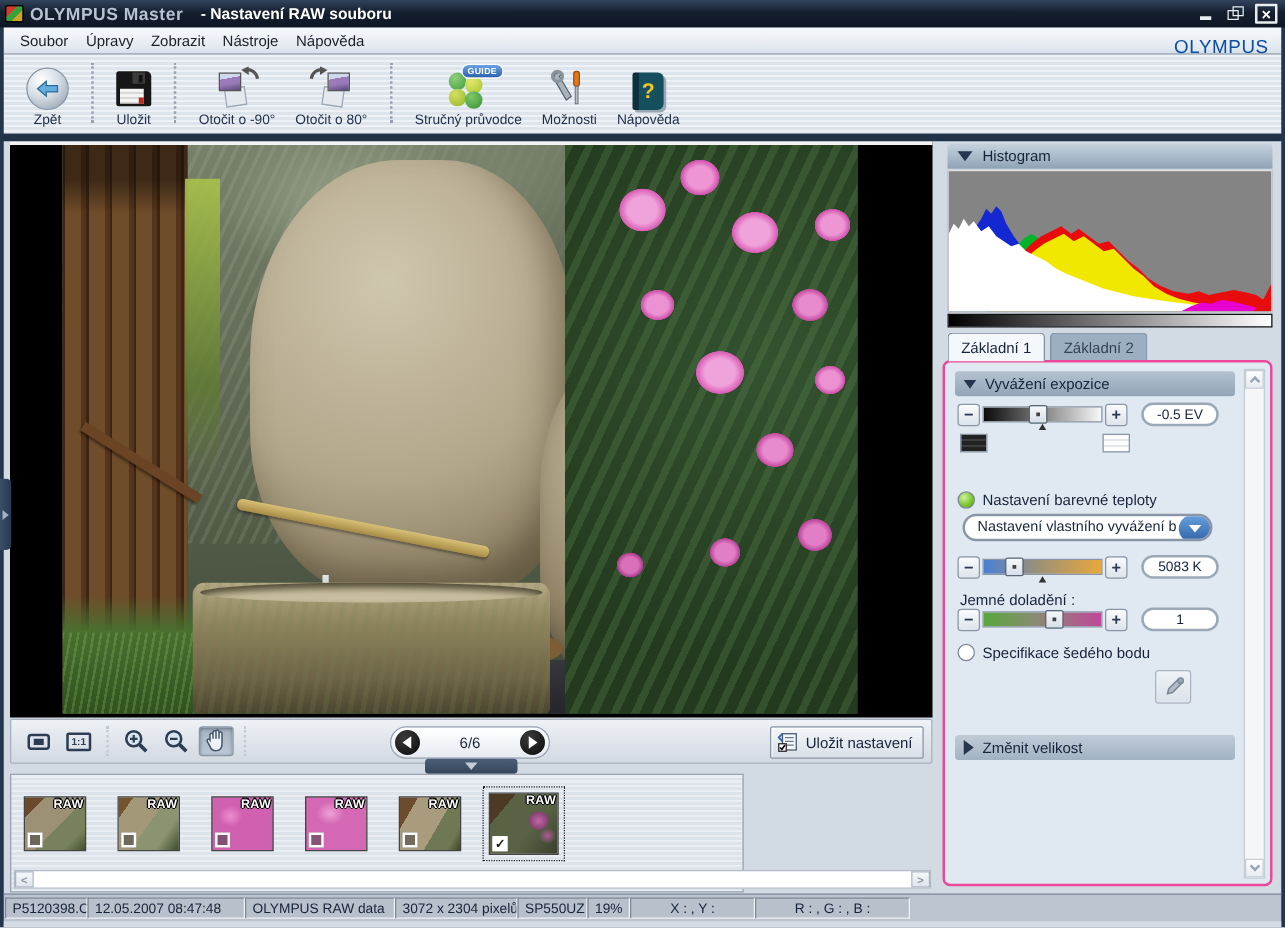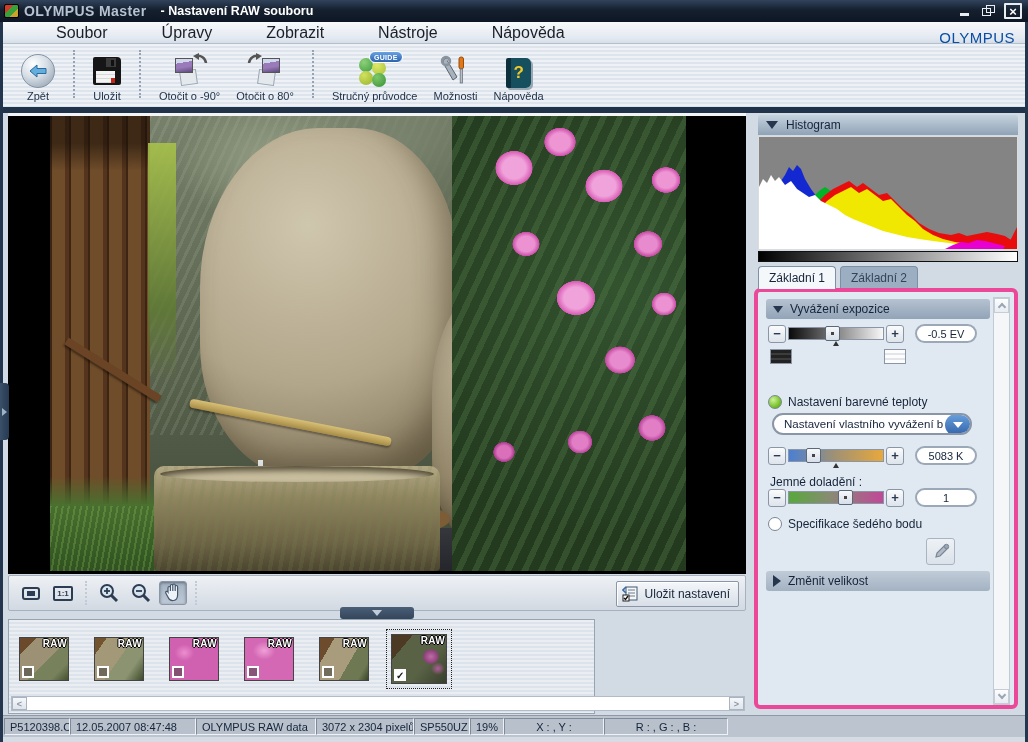--- a/index.html
+++ b/index.html
@@ -20,21 +20,21 @@
   .btn-min i { display:block; width:9px; height:3px; background:#e8edf2; margin-top:6px; }
   .btn-restore { position:relative; }
   .btn-restore i { position:absolute; width:9px; height:8px; border:1.5px solid #e8edf2; left:2px; top:4px; background:transparent; }
   .btn-restore i+i { left:6px; top:1px; }
   .btn-close { border:2px solid #e8edf2; border-radius:1px; width:18px; height:16px; color:#fff; font-size:13px; font-weight:bold; line-height:11px; }
 
   
   .menubar { position:absolute; left:3px; top:22px; width:1022px; height:22px;
     background:linear-gradient(180deg,#f8fafc,#e2e8f0 80%,#d5dde7); border-bottom:1px solid #b4bfcc;
     display:flex; align-items:center; padding:0 6px; }
-  .menu-item { font-size:16px; color:#1a1f28; padding:2px 7px;margin-left:40px; }
+  .menu-item { font-size:12px; color:#1a1f28; padding:2px 7px; }
   .brand-logo { margin-left:auto; font-size:15px; font-weight:normal; color:#0a4ea5; letter-spacing:.5px; padding-right:4px;margin-top:10px; }
 
   
   .toolbar { position:absolute; left:3px; top:44px; width:1022px; height:63px;
     background:repeating-linear-gradient(180deg,#eef2f6 0 2px,#dde4ec 2px 4px);
     display:flex; align-items:flex-start; padding:4px 0 0 10px; }
   .tool-btn { display:flex; flex-direction:column; align-items:center; justify-content:flex-end; height:54px; padding:0 8px; }
   .tool-label { font-size:11px; color:#1e2e46; margin-top:2px; white-space:nowrap; }
   .tool-sep { border-left:2px dotted #97a3b2; height:48px; margin:2px 10px 0 10px; }
   .ico-back { width:34px; height:34px; border-radius:50%; border:1px solid #8593a4;
@@ -198,21 +198,21 @@
   .hdr-label { font-size:12px; color:#16243a; }
   .hist-plot { position:absolute; left:8px; top:21px; width:260px; height:114px; background:#848484; border:1px solid #dcdcdc; }
   .hist-grad { position:absolute; left:8px; top:136px; width:260px; height:11px; border:1px solid #101010;
     background:linear-gradient(90deg,#000,#fff); }
 
   .tab { position:absolute; top:151px; height:23px; width:78px; border:1px solid #7e90a4; border-bottom:none;
     border-radius:4px 4px 0 0; font-size:12px; display:flex; align-items:center; justify-content:center; }
   .tab1 { left:8px;  background:#f5f8fb; color:#16243a; z-index:3; }
   .tab2 { left:90px; background:#9cafc2; color:#33445a; }
 
-  .contentbox { position:absolute; left:4px; top:173px; width:264px; height:421px; border:4px solid #ec4899;
+  .contentbox { position:absolute; left:4px; top:173px; width:264px; height:421px; border:2px solid #ec4899;
     border-radius:6px; background:#e0e9f1; }
   .cb-scroll { position:absolute; right:4px; top:5px; width:17px; height:408px; background:#f4f6f8; border:1px solid #c2cad4;
     display:flex; flex-direction:column; justify-content:space-between; }
   .sc-btn { height:15px; background:linear-gradient(180deg,#fdfdfe,#e8edf2); border:1px solid #c6cdd6; position:relative; }
   .chev { position:absolute; left:4px; width:6px; height:6px; border-left:2px solid #9aa6b4; border-top:2px solid #9aa6b4; }
   .chev.up { top:5px; transform:rotate(45deg); }
   .chev.down { top:2px; transform:rotate(225deg); }
 
   .sec-header { position:absolute; left:8px; width:224px; height:20px; border-radius:3px;
     background:linear-gradient(180deg,#b5c2d0,#92a4b8); display:flex; align-items:center; gap:7px; padding:0 7px; }
@@ -411,20 +411,29 @@
             <line x1="13.5" y1="13.5" x2="19" y2="19" stroke="#2c3c52" stroke-width="3"></line>
             <line x1="6" y1="9" x2="12" y2="9" stroke="#2c3c52" stroke-width="1.8"></line>
           </svg>
       </div>
       <div class="vbtn pressed">
         <svg width="20" height="20" viewBox="0 0 20 20">
             <path d="M5 9 L5 5 Q5 3.5 6.2 3.5 Q7.4 3.5 7.4 5 L7.4 8 L7.4 3 Q7.4 1.5 8.6 1.5 Q9.8 1.5 9.8 3 L9.8 8 L9.8 2.5 Q9.8 1 11 1 Q12.2 1 12.2 2.5 L12.2 8 L12.2 4 Q12.2 2.5 13.4 2.5 Q14.6 2.5 14.6 4 L14.6 12 Q14.6 17 10.5 17.5 Q6.5 18 5.2 14.5 L3 10.5 Q2.2 9 3.4 8.4 Q4.4 8 5 9 Z" fill="#eef3f8" stroke="#44566c" stroke-width="1.2"></path>
           </svg>
       </div>
       <div class="vsep"></div>
+      <div class="nav-pill">
+        <div class="nav-circle nav-prev">
+            <i></i>
+          </div>
+        <span class="nav-count">6/6</span>
+        <div class="nav-circle nav-next">
+            <i></i>
+          </div>
+      </div>
       <div class="apply-btn">
         <svg width="18" height="18" viewBox="0 0 18 18">
             <rect x="4" y="2" width="11" height="13" fill="#f4f7fa" stroke="#44566c"></rect>
             <line x1="6" y1="5" x2="13" y2="5" stroke="#6a7a8c"></line>
             <line x1="6" y1="8" x2="13" y2="8" stroke="#6a7a8c"></line>
             <line x1="6" y1="11" x2="13" y2="11" stroke="#6a7a8c"></line>
             <path d="M4 2 L1 5 L4 8" fill="none" stroke="#3a6aa8" stroke-width="1.6"></path>
             <rect x="1" y="10" width="6" height="6" fill="#fff" stroke="#222"></rect>
             <path d="M2 13 L3.5 14.5 L6 11" fill="none" stroke="#111" stroke-width="1.4"></path>
           </svg>
@@ -545,21 +554,21 @@
           <span class="radio"></span>
           <span class="radio-label">Specifikace šedého bodu</span>
         </div>
         <div class="dropper-btn" style="top:246px;">
           <svg width="18" height="18" viewBox="0 0 18 18">
               <path d="M13 2 L16 5 L8 13 L4 14 L5 10 Z" fill="#b2bcc8" stroke="#7a8694" stroke-width="1.2"></path>
               <circle cx="14.5" cy="3.5" r="2.2" fill="#9aa6b4" stroke="#7a8694"></circle>
             </svg>
         </div>
 
-        <div class="sec-header" style="top:279px; background:linear-gradient(180deg,#c0cbd7,#a3b2c2);">
+        <div class="sec-header" style="top:298px; background:linear-gradient(180deg,#c0cbd7,#a3b2c2);">
           <i class="tri-right"></i>
           <span class="hdr-label">Změnit velikost</span>
         </div>
 
         <div class="cb-scroll">
           <div class="sc-btn">
               <i class="chev up"></i>
             </div>
           <div class="sc-btn">
               <i class="chev down"></i>

